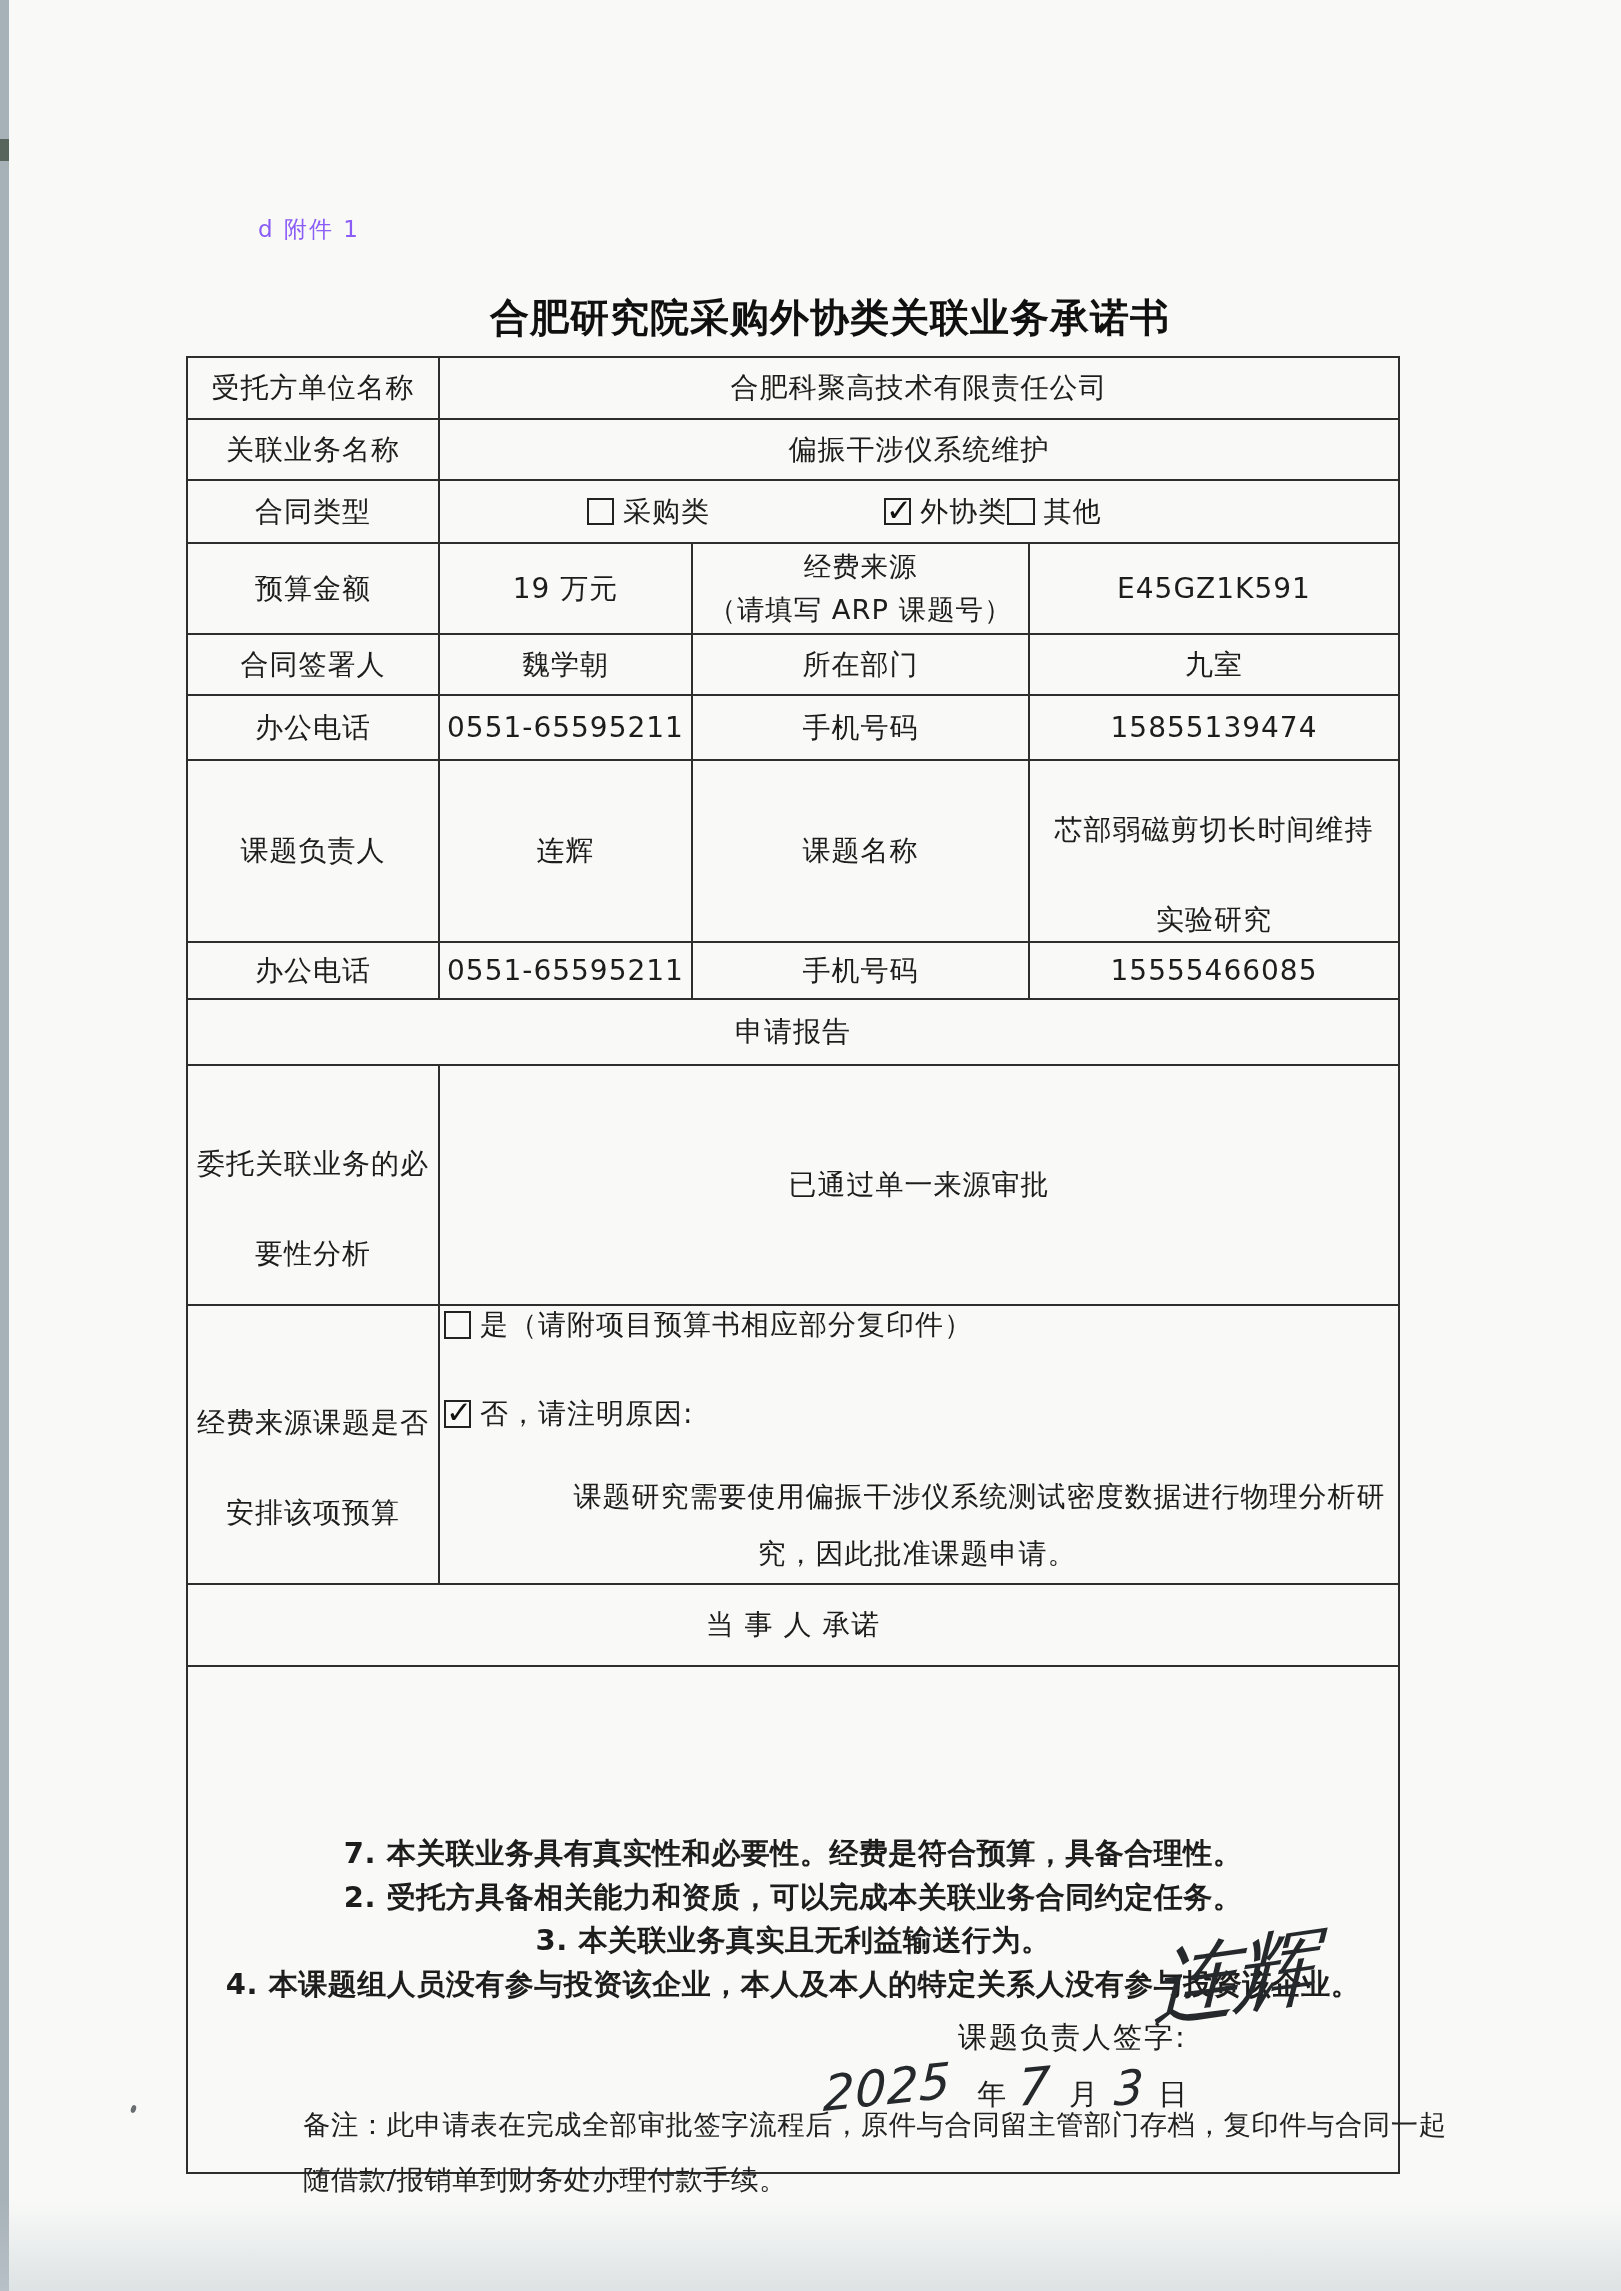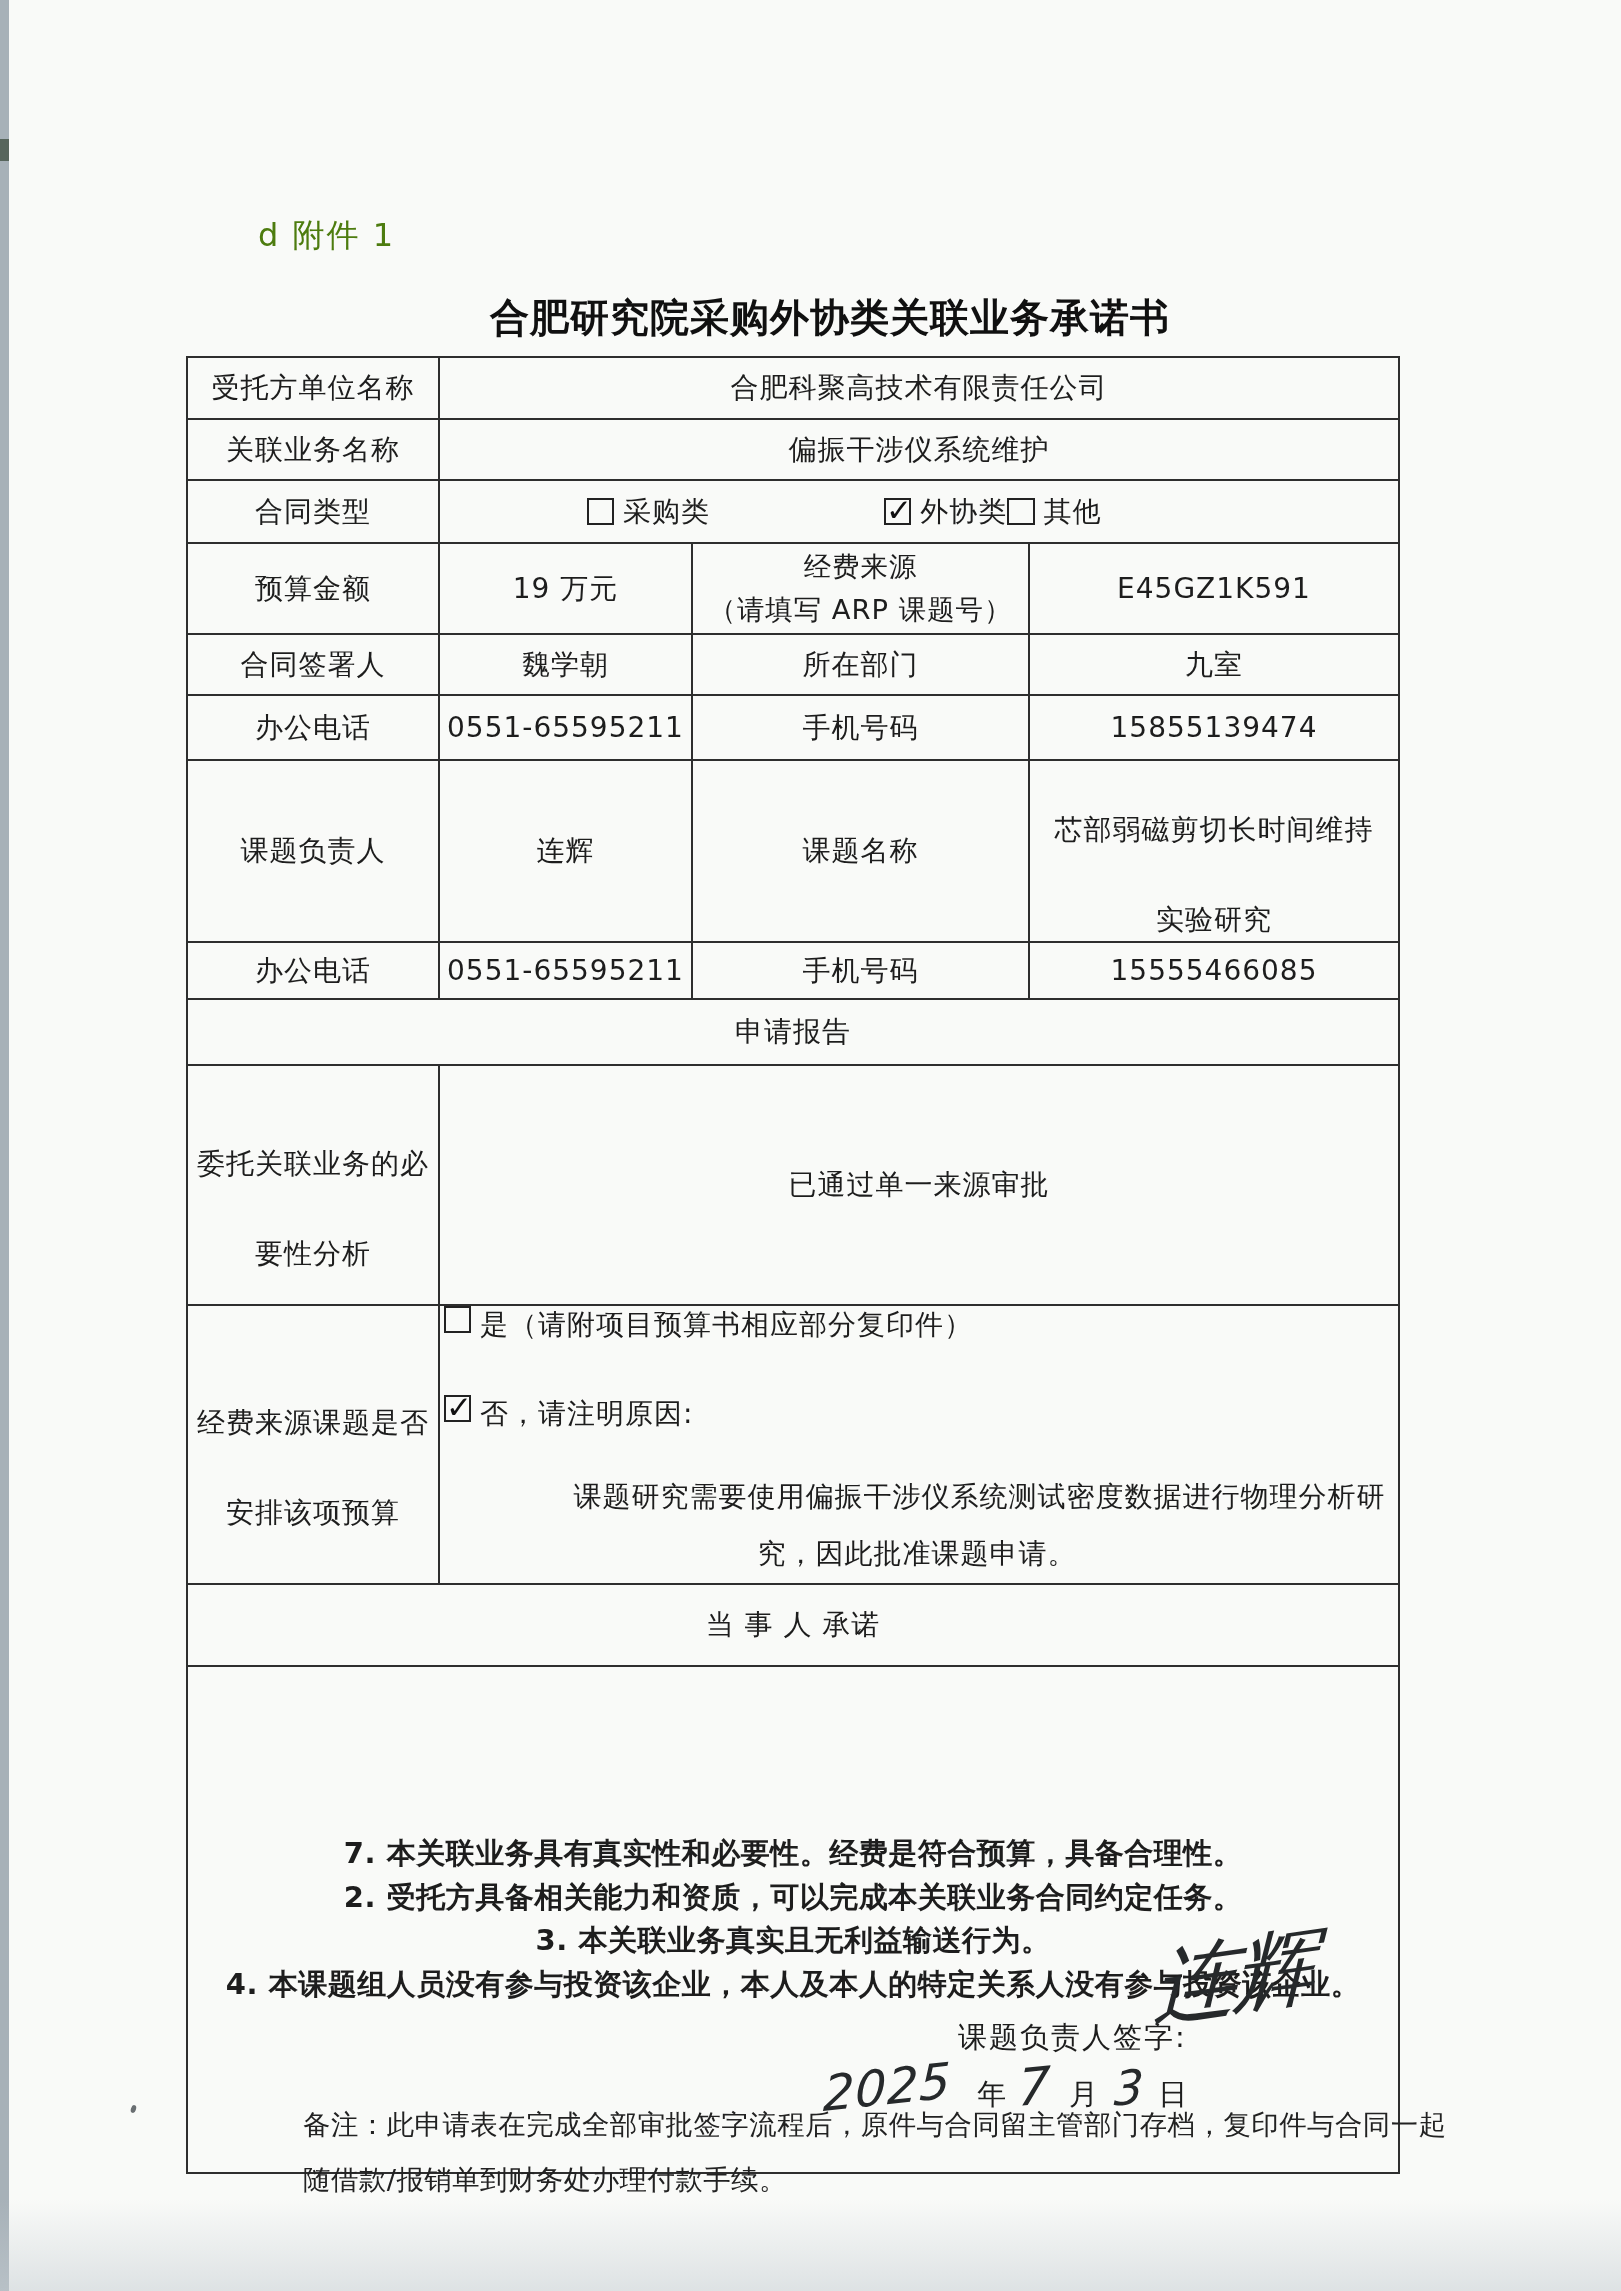--- a/index.html
+++ b/index.html
@@ -12,21 +12,21 @@
   .page { position: relative; width: 1621px; height: 2292px; overflow: hidden; background: #f9faf8; }
 
   
   .edge-left   { position: absolute; left: 0; top: 0; width: 8.8px; height: 2292px; background: #a7b1b8; }
   .edge-notch  { position: absolute; left: 0; top: 139px; width: 8.8px; height: 21.6px; background: #57655c; }
   .bottom-shade{ position: absolute; left: 0; bottom: 0; width: 100%; height: 93px;
                  background: linear-gradient(180deg, rgba(205,212,216,0) 0%, rgba(198,206,211,0.55) 100%); }
   .stray-dot   { position: absolute; left: 131px; top: 2105px; width: 4.9px; height: 7.8px;
                  background: #6a6f72; border-radius: 50%; transform: rotate(18deg); }
 
-  .attachment { position: absolute; left: 258px; top: 214px; font-size: 32px; color: #4d7c0f; letter-spacing: 2px; }
+  .attachment { position: absolute; left: 258px; top: 214px; font-size: 23px; color: #8b5cf6; letter-spacing: 2px; }
   .title { position: absolute; left: 39px; top: 291px; width: 1582px; text-align: center;
            font-size: 39px; font-weight: bold; color: #101010; letter-spacing: 1px; }
 
   table.form-table { position: absolute; left: 186px; top: 356px; width: 1212px;
                      border-collapse: collapse; table-layout: fixed; }
   .form-table td { border: 2px solid #2e2e2e; text-align: center; vertical-align: middle;
                    font-size: 28px; padding: 0 3.9px; letter-spacing: 1px; overflow: hidden; }
   .lbl { letter-spacing: 2px; }
   .num { font-size: 29px; letter-spacing: 0.5px; }
   .two-line div { line-height: 1.5; margin-top: 48px; }
@@ -40,21 +40,21 @@
   .cb.checked { font-size: 31px; }
 
   .ct-opts { display: flex; align-items: center; padding-left: 143px; }
   .ct-opt  { display: flex; align-items: center; }
   .ct-opt.o2 { margin-left: 174px; }
   .ct-opt.o3 { }
 
   .nec-cell { text-align: left; vertical-align: top; padding: 43px 19.6px 0 120px; letter-spacing: 2px; }
 
   .ba-cell { text-align: left; vertical-align: top; padding: 25.5px 27.4px 0 11.8px; }
-  .ba-opt { display: flex; align-items: flex-start; letter-spacing: 1px; }
+  .ba-opt { display: flex; align-items: center; letter-spacing: 1px; }
   .ba-opt.no { margin-top: 51px; }
   .ba-reason { margin: 35px 3.9px 0 0; text-indent: 125px; line-height: 2.05; font-size: 28px; letter-spacing: 1px; }
 
   .commit-cell { text-align: left; vertical-align: top; padding: 13.7px 25.5px 0 29px; position: relative; }
   .commit-item { font-weight: bold; font-size: 29px; line-height: 1.5; letter-spacing: 0.5px; }
 
   .sig-label { position: absolute; left: 770px; top: 351px; font-size: 29px; letter-spacing: 2px; }
   .sig-name  { position: absolute; left: 965px; top: 253px; font-size: 84px; color: #26292b;
                transform: rotate(-8deg) skewX(-9deg); font-style: italic; letter-spacing: -3.9px; }
   .sig-date  { position: absolute; left: 635px; top: 390px; font-size: 29px; display: flex; align-items: baseline; }

